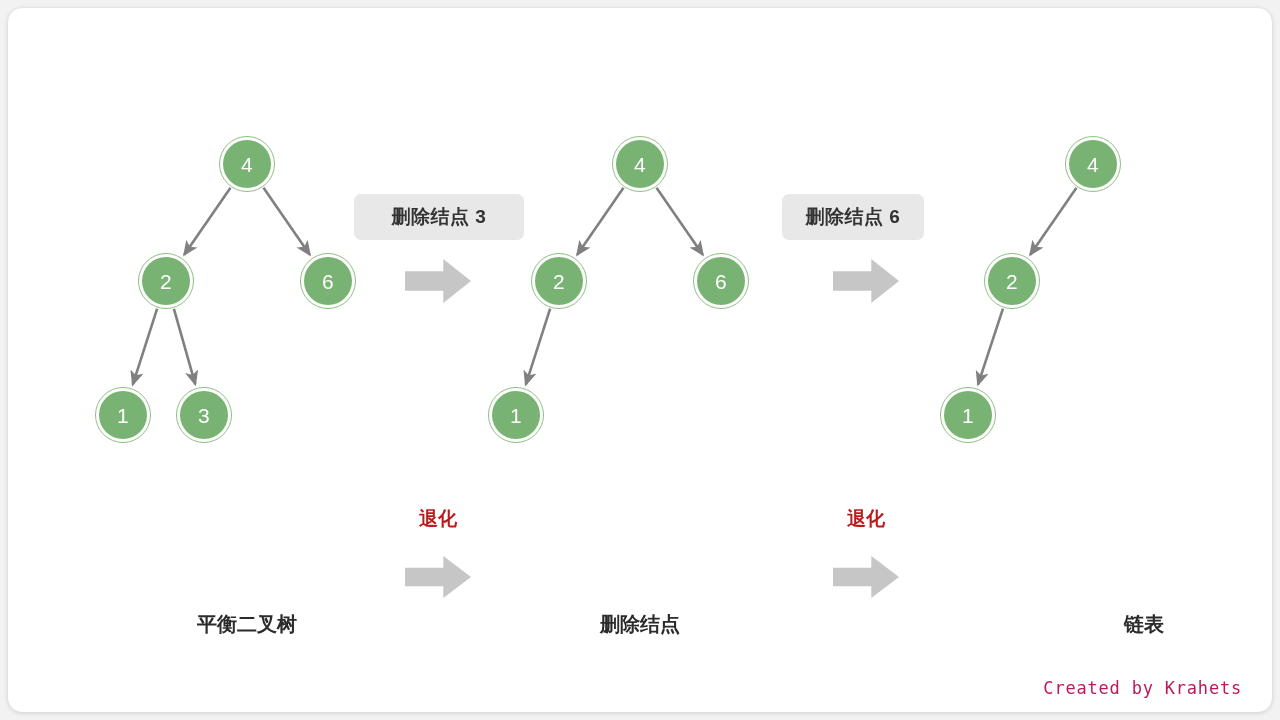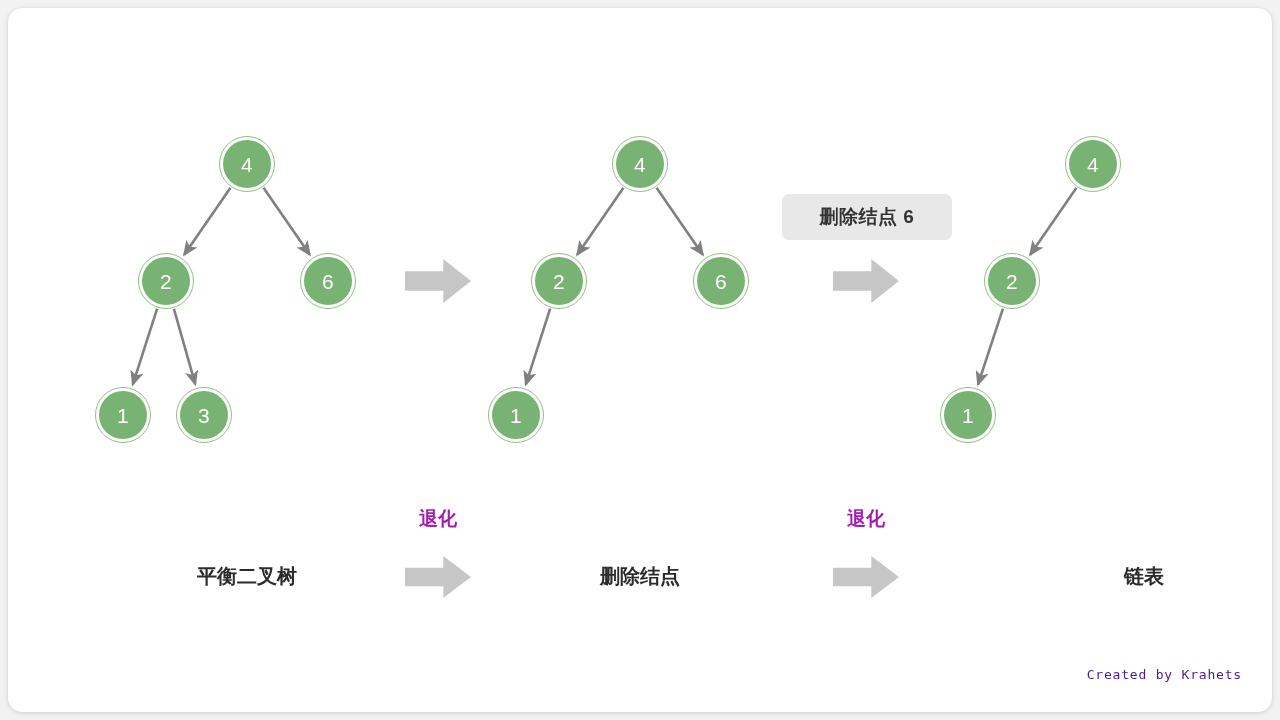--- a/index.html
+++ b/index.html
@@ -109,38 +109,39 @@
 
   
   .caption {
     position: absolute;
     transform: translateX(-50%);
     font-size: 20px;
     font-weight: bold;
     color: #2b2b2b;
     white-space: nowrap;
     text-align: center;
+    margin-top: 48px;
   }
   .transition-label {
     position: absolute;
     transform: translateX(-50%);
     font-size: 19px;
     font-weight: bold;
-    color: #a21caf;
+    color: #b91c1c;
     white-space: nowrap;
     text-align: left;
   }
 
   .watermark {
     position: absolute;
     right: 38px;
-    bottom: 38px;
+    bottom: 22px;
     font-family: "DejaVu Sans Mono", "Liberation Mono", monospace;
-    font-size: 13px;
-    color: #4c1d95;
+    font-size: 17px;
+    color: #be185d;
     letter-spacing: 0.8px;
     white-space: nowrap;
   }
 </style>
 </head>
 <body>
 
 <div class="canvas"></div>
 
 <div class="stage">
@@ -220,21 +221,24 @@
           <span class="node-label">2</span>
         </div>
       </div>
       <div class="node" style="left: 968px; top: 415px;">
         <div class="node-fill">
           <span class="node-label">1</span>
         </div>
       </div>
     </div>
 
-  <div class="op-chip" style="left:782px; top:194px; width:170px;">
+  <div class="op-chip" style="left:354px; top:194px; width:170px;">
+    <span class="op-chip-text">删除结点  3</span>
+  </div>
+  <div class="op-chip" style="left:782px; top:194px; width:142px;">
     <span class="op-chip-text">删除结点  6</span>
   </div>
 
   <div class="block-arrow mid" style="left:405px; top:259px;"></div>
   <div class="block-arrow mid" style="left:833px; top:259px;"></div>
 
   <div class="transition-label" style="left:438px; top:506px;">退化</div>
   <div class="transition-label" style="left:866px; top:506px;">退化</div>
 
   <div class="block-arrow bottom" style="left:405px; top:556px;"></div>

